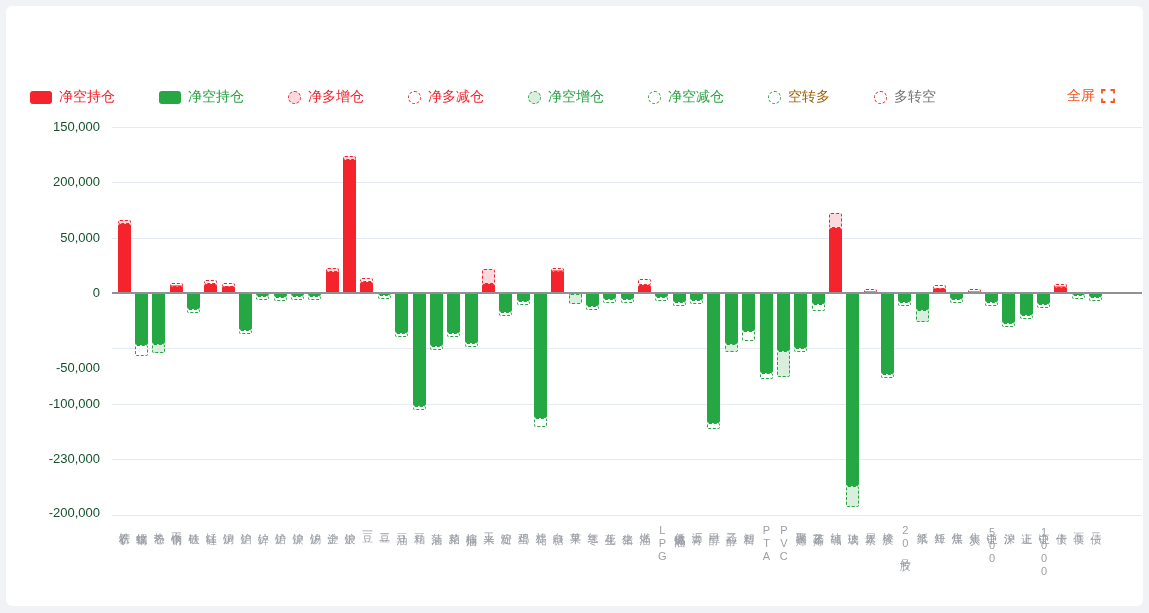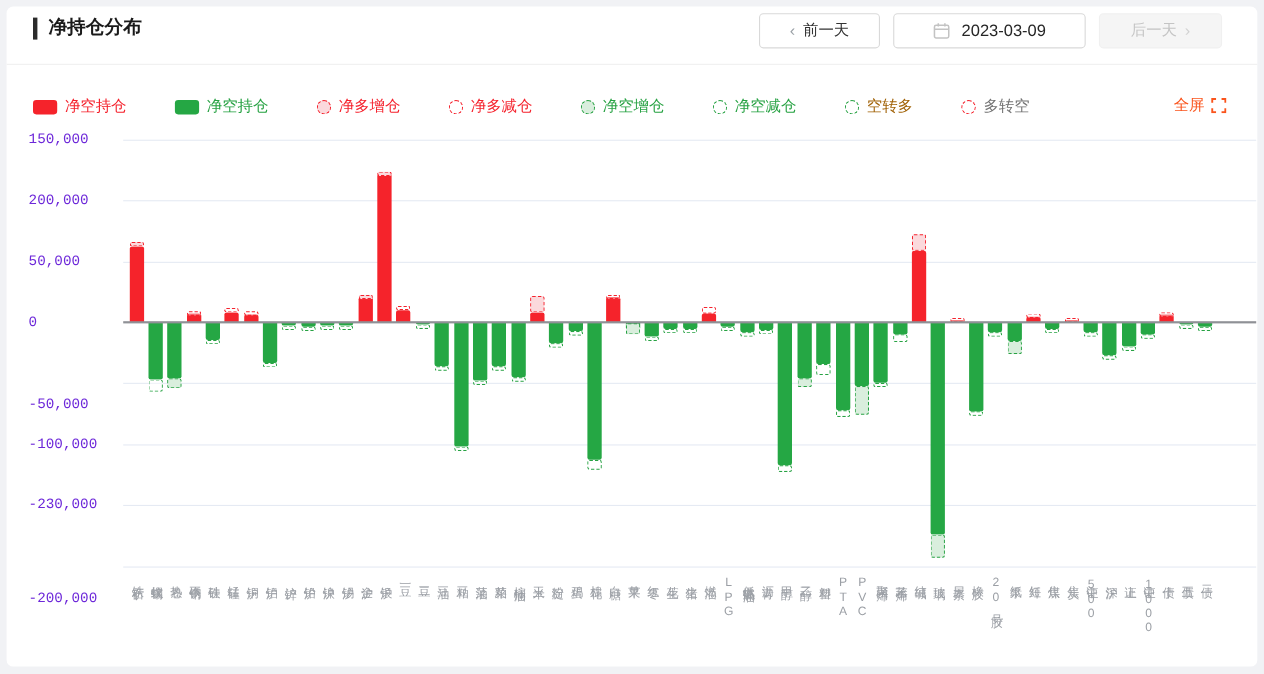--- a/index.html
+++ b/index.html
@@ -20,21 +20,21 @@
   
   .legend{position:absolute;left:24px;top:80px;right:150px;height:22px;display:flex;align-items:center;}
   .litem{display:flex;align-items:center;gap:7px;margin-right:44px;cursor:pointer;white-space:nowrap;}
   .sw{box-sizing:border-box;flex:none;}
   .sw.rect{width:22px;height:13px;border-radius:3px;}
   .sw.circ{width:13px;height:13px;border-radius:50%;border:1px dashed transparent;}
   .ltext{font-size:14px;}
   .fullscreen{position:absolute;right:28px;top:81px;display:flex;align-items:center;gap:6px;color:#fa541c;font-size:14px;cursor:pointer;}
   
   .grid{position:absolute;height:1px;background:#e5eaf3;}
-  .ytick{position:absolute;width:74px;font-size:13px;color:#6d28d9;font-family:Liberation Mono, monospace;}
+  .ytick{position:absolute;width:74px;text-align:right;font-size:13px;color:#14532d;}
   .zero{position:absolute;height:2px;background:#8f9196;}
   .bar{position:absolute;width:13px;}
   .bar.pos{border-radius:2px 2px 0 0;}
   .bar.neg{border-radius:0 0 2px 2px;}
   .dash{position:absolute;width:13px;box-sizing:border-box;border-radius:2px;}
   .d-pf{border:1px dashed #f5222d;background:#fbd9dc;}
   .d-rh{border:1px dashed #f5222d;background:rgba(255,255,255,0.4);}
   .d-gf{border:1px dashed #27a243;background:#d9eedd;}
   .d-gh{border:1px dashed #27a243;background:rgba(255,255,255,0.4);}
   .xlab{position:absolute;width:15px;writing-mode:vertical-rl;text-orientation:upright;font-size:11px;line-height:14px;
@@ -46,41 +46,20 @@
   .wm-icon .tx{position:absolute;left:0;right:0;bottom:3px;text-align:center;font-size:11px;font-weight:bold;color:#fff;}
   .wm-brand{font-size:25px;font-weight:bold;color:#ececec;letter-spacing:2px;line-height:26px;}
   .wm-slogan{font-size:12px;color:#ebebeb;letter-spacing:6px;margin-top:5px;}
 </style>
 </head>
 <body>
 
 <div class="page">
   <div class="panel">
 
-    <div class="hdr">
-      <div class="accent"></div>
-      <div class="title">净持仓分布</div>
-      <button class="btn prev">
-        <span class="chev">‹</span>
-        <span>前一天</span>
-      </button>
-      <div class="datebox">
-        <svg width="16" height="16" viewBox="0 0 16 16">
-          <rect x="1.5" y="3" width="13" height="11.5" rx="1.5" fill="none" stroke="#c3c3c3" stroke-width="1.4"></rect>
-          <line x1="1.5" y1="6.5" x2="14.5" y2="6.5" stroke="#c3c3c3" stroke-width="1.4"></line>
-          <line x1="5" y1="1.2" x2="5" y2="4" stroke="#c3c3c3" stroke-width="1.4"></line>
-          <line x1="11" y1="1.2" x2="11" y2="4" stroke="#c3c3c3" stroke-width="1.4"></line>
-        </svg>
-        <span>2023-03-09</span>
-      </div>
-      <button class="btn next">
-        <span>后一天</span>
-        <span class="chev">›</span>
-      </button>
-    </div>
 
     <div class="legend" id="legend">
         <div class="litem">
           <span class="sw rect" style="background: rgb(245, 35, 43);"></span>
           <span class="ltext" style="color: rgb(245, 34, 45);">净空持仓</span>
         </div>
         <div class="litem">
           <span class="sw rect" style="background: rgb(37, 167, 68);"></span>
           <span class="ltext" style="color: rgb(39, 162, 67);">净空持仓</span>
         </div>
@@ -127,21 +106,21 @@
       <div class="grid" style="left: 112px; width: 1030px; top: 237.6px;"></div>
       <div class="ytick" style="left: 26px; top: 229.6px;">50,000</div>
       <div class="ytick" style="left: 26px; top: 285px;">0</div>
       <div class="grid" style="left: 112px; width: 1030px; top: 348.4px;"></div>
       <div class="ytick" style="left: 26px; top: 360px;">-50,000</div>
       <div class="grid" style="left: 112px; width: 1030px; top: 403.8px;"></div>
       <div class="ytick" style="left: 26px; top: 395.8px;">-100,000</div>
       <div class="grid" style="left: 112px; width: 1030px; top: 459.2px;"></div>
       <div class="ytick" style="left: 26px; top: 451.2px;">-230,000</div>
       <div class="grid" style="left: 112px; width: 1030px; top: 514.6px;"></div>
-      <div class="ytick" style="left: 26px; top: 536px;">-200,000</div>
+      <div class="ytick" style="left: 26px; top: 505px;">-200,000</div>
       <div class="bar pos" style="left: 117.5px; top: 224.3px; height: 68.7px; background: rgb(245, 35, 43); pointer-events: auto;"></div>
       <div class="dash d-pf" style="left: 117.5px; top: 219.9px; height: 4.4px;"></div>
       <div class="xlab" style="left: 116.5px; top: 524px; height: 80px;">铁矿石</div>
       <div class="bar neg" style="left: 134.8px; top: 293px; height: 52.1px; background: rgb(37, 167, 68); pointer-events: auto;"></div>
       <div class="dash d-gh" style="left: 134.8px; top: 345.1px; height: 11.1px;"></div>
       <div class="xlab" style="left: 133.8px; top: 524px; height: 80px;">螺纹钢</div>
       <div class="bar neg" style="left: 152.2px; top: 293px; height: 51px; background: rgb(37, 167, 68); pointer-events: auto;"></div>
       <div class="dash d-gf" style="left: 152.2px; top: 344px; height: 8.9px;"></div>
       <div class="xlab" style="left: 151.2px; top: 524px; height: 80px;">热卷</div>
       <div class="bar pos" style="left: 169.6px; top: 285.2px; height: 7.8px; background: rgb(245, 35, 43); pointer-events: auto;"></div>

